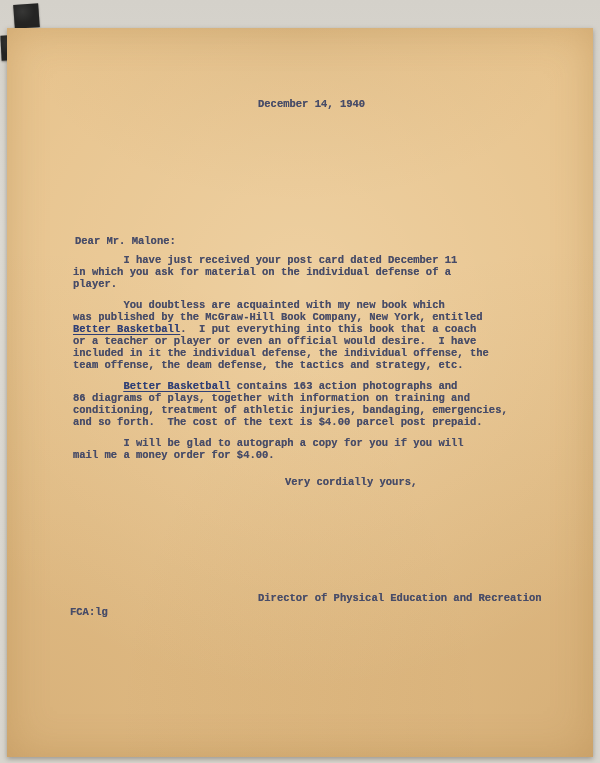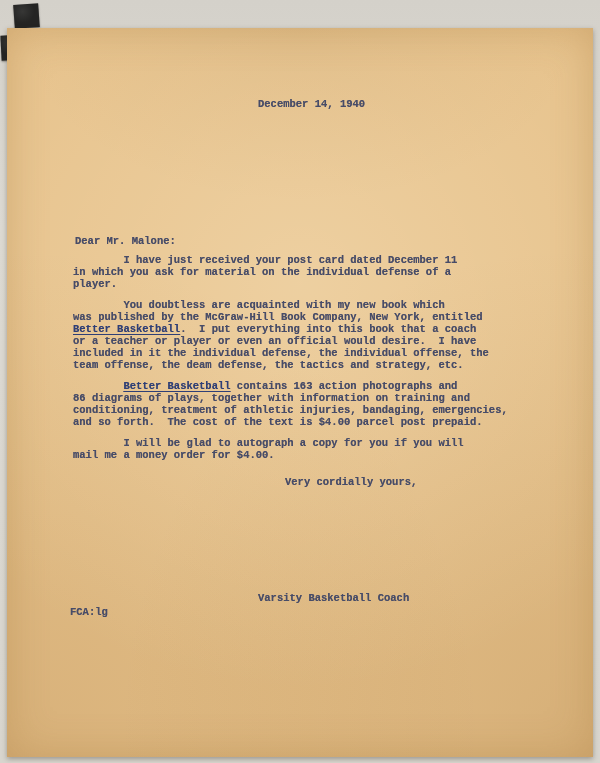--- a/index.html
+++ b/index.html
@@ -83,19 +83,19 @@
     <div class="txt date-line">December 14, 1940</div>
 
 
     <div class="txt salutation">Dear Mr. Malone:</div>
 
     <div class="txt body-block"><div class="para"><div class="line"><span>        I have just received your post card dated December 11</span></div><div class="line"><span>in which you ask for material on the individual defense of a</span></div><div class="line"><span>player.</span></div></div><div class="para"><div class="line"><span>        You doubtless are acquainted with my new book which</span></div><div class="line"><span>was published by the McGraw-Hill Book Company, New York, entitled</span></div><div class="line"><span class="book-title">Better Basketball</span><span>.  I put everything into this book that a coach</span></div><div class="line"><span>or a teacher or player or even an official would desire.  I have</span></div><div class="line"><span>included in it the individual defense, the individual offense, the</span></div><div class="line"><span>team offense, the deam defense, the tactics and strategy, etc.</span></div></div><div class="para"><div class="line"><span>        </span><span class="book-title">Better Basketball</span><span> contains 163 action photographs and</span></div><div class="line"><span>86 diagrams of plays, together with information on training and</span></div><div class="line"><span>conditioning, treatment of athletic injuries, bandaging, emergencies,</span></div><div class="line"><span>and so forth.  The cost of the text is $4.00 parcel post prepaid.</span></div></div><div class="para"><div class="line"><span>        I will be glad to autograph a copy for you if you will</span></div><div class="line"><span>mail me a money order for $4.00.</span></div></div></div>
 
     <div class="txt closing">Very cordially yours,</div>
 
     <div class="txt signature-block">
-      <div class="line">Varsity Basketball Coach</div>
+      <div class="line">Director of Physical Education and Recreation</div>
     </div>
 
     <div class="txt reference">FCA:lg</div>
 
   </div>
 </div>
 
 </body></html>

